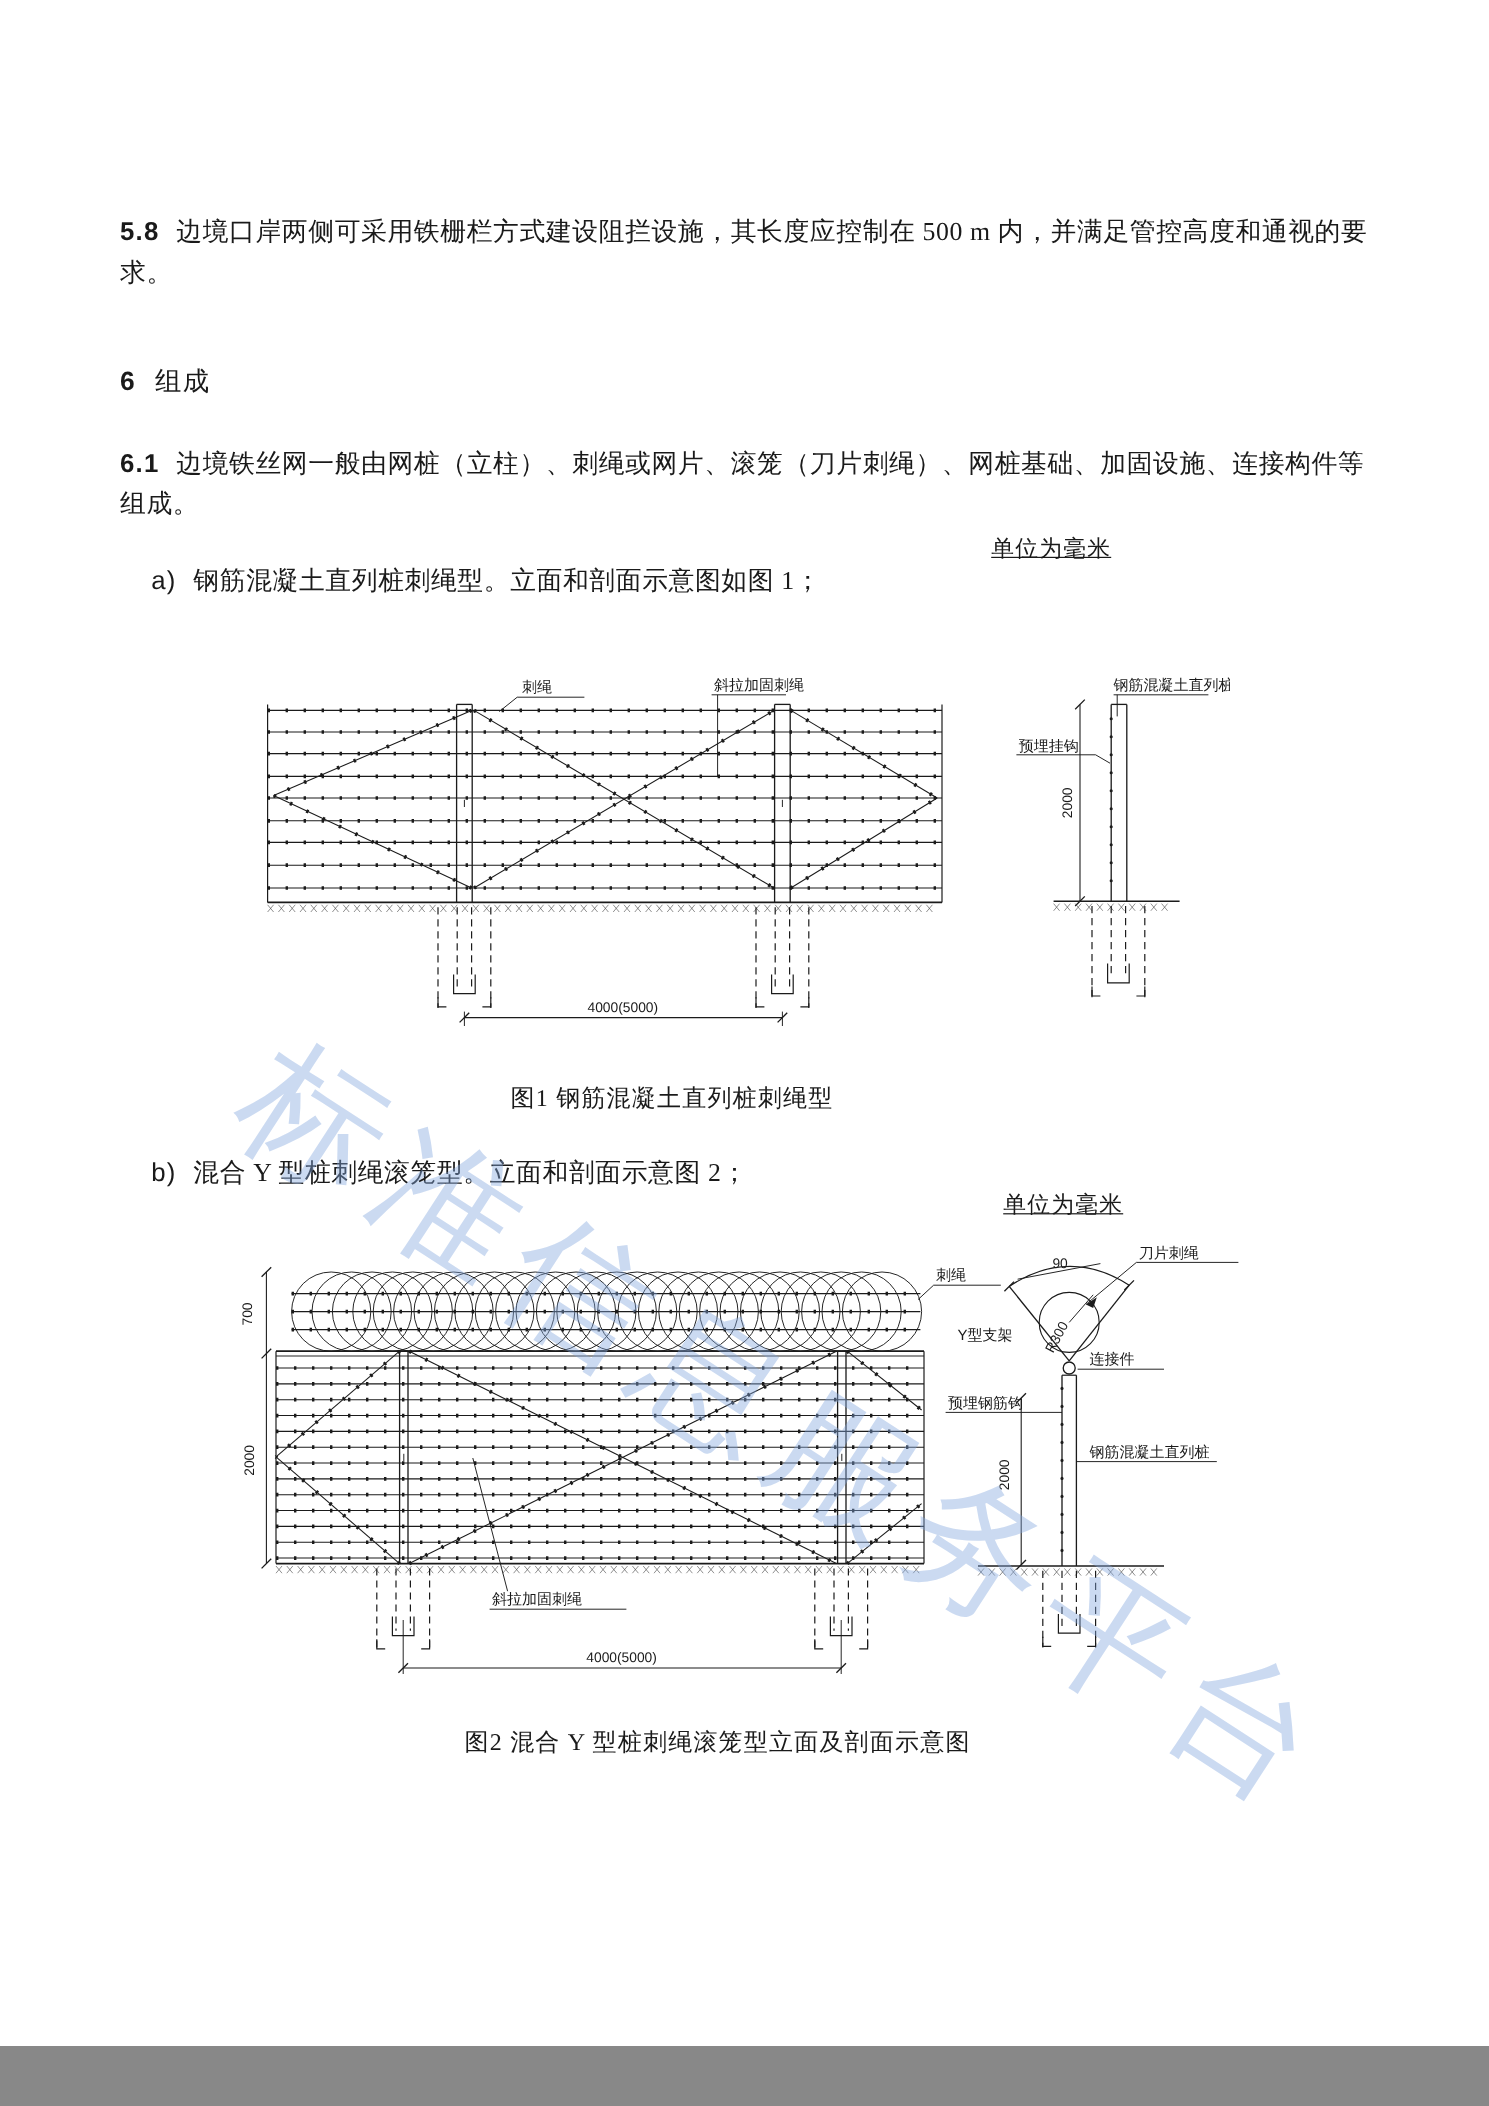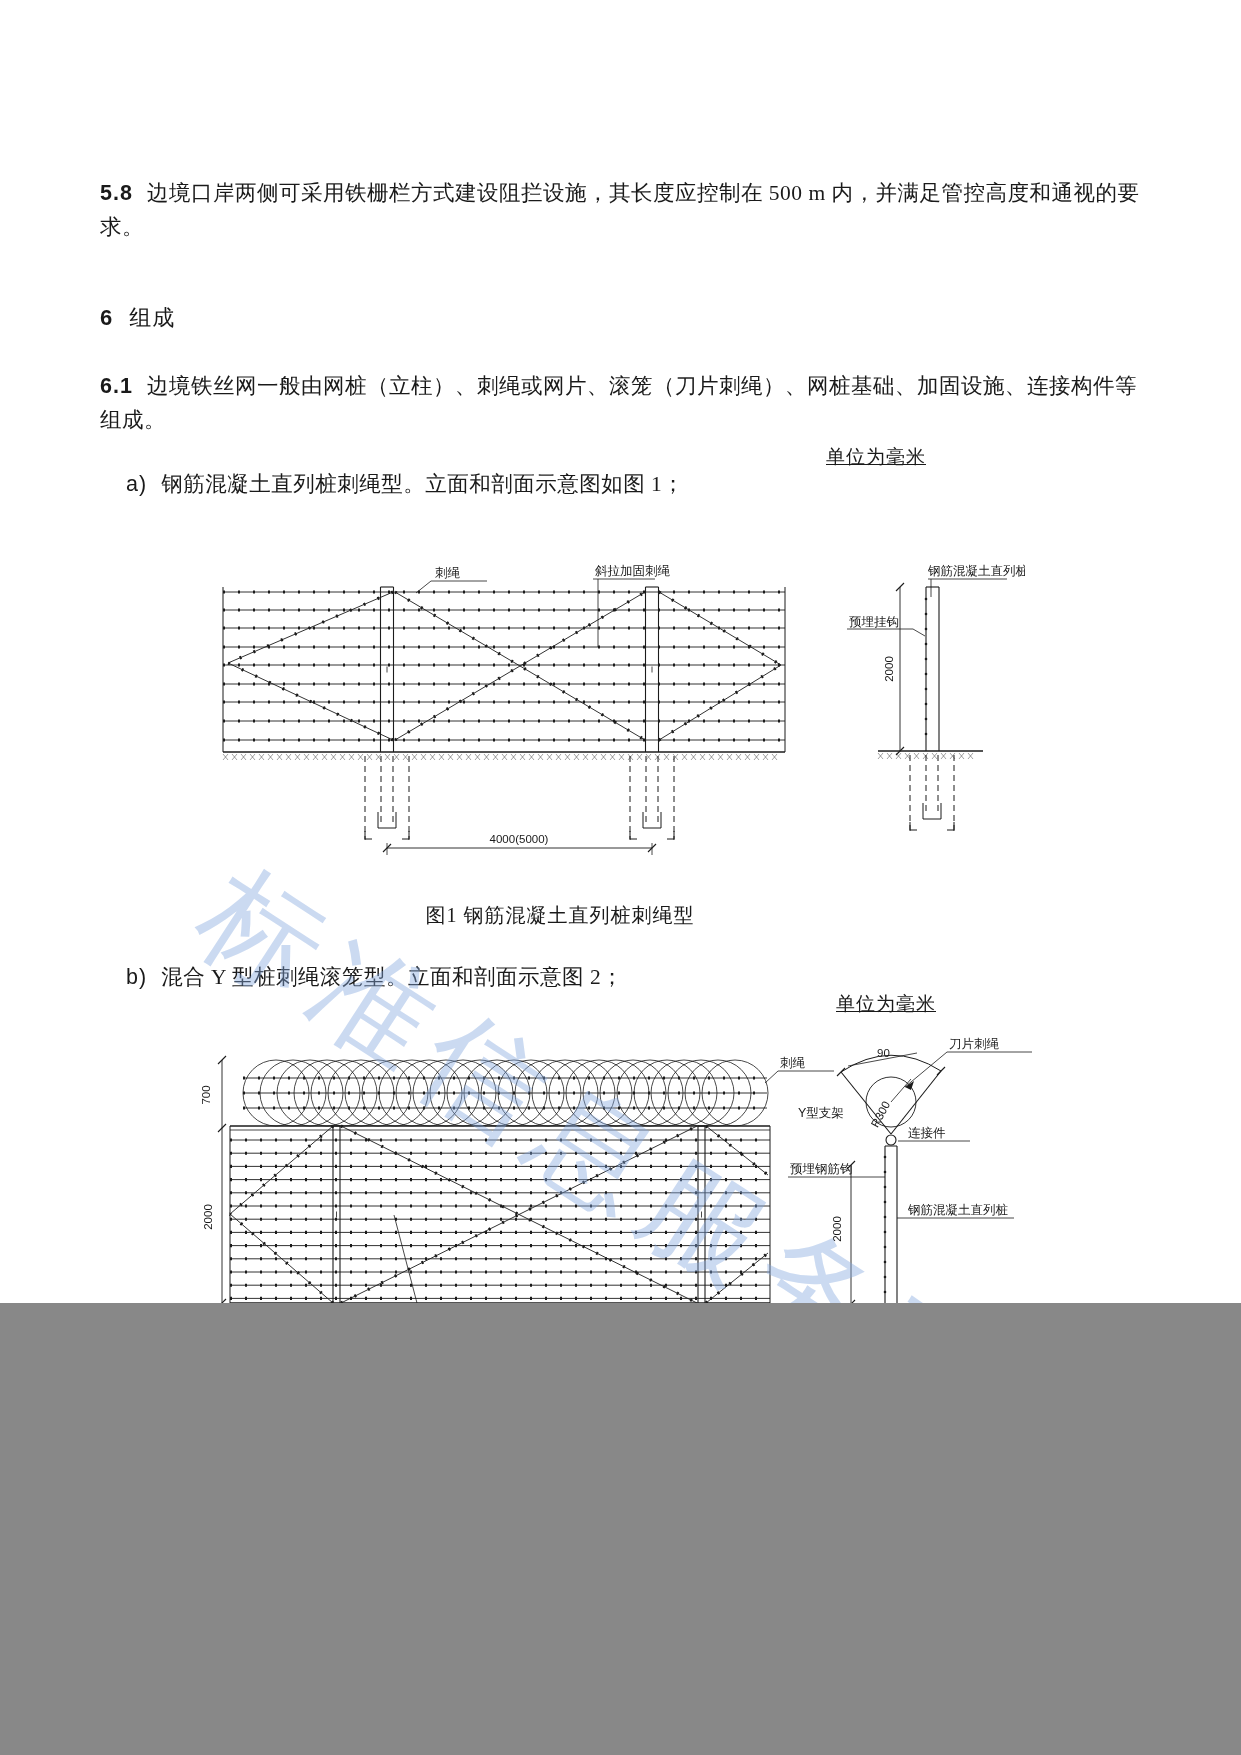--- a/index.html
+++ b/index.html
@@ -1,17 +1,17 @@
 <!DOCTYPE html>
 <html><head>
 <meta charset="utf-8">
 <style>
   html,body{margin:0;padding:0;background:#888;}
   .page{
-    position:relative;width:1241px;height:1303px;background:#ffffff;
+    position:relative;width:1241px;height:1705px;background:#ffffff;
     font-family:"Liberation Serif","DejaVu Serif",serif;color:#1a1a1a;overflow:hidden;
   }
   .para{position:absolute;font-size:21.5px;line-height:34px;letter-spacing:0.5px;}
   .para b{font-family:"Liberation Sans","DejaVu Sans",sans-serif;font-weight:bold;letter-spacing:1px;margin-right:14px;}
   .heading{position:absolute;font-size:22px;letter-spacing:1px;}
   .heading b{font-family:"Liberation Sans","DejaVu Sans",sans-serif;font-weight:bold;margin-right:16px;}
   .unit{position:absolute;font-size:19px;letter-spacing:1px;text-decoration:underline;}
   .caption{position:absolute;left:0;width:1120px;text-align:center;font-size:20px;letter-spacing:1px;}
   .fig{position:absolute;}
   .fig text{font-family:"Liberation Sans","DejaVu Sans",sans-serif;fill:#1a1a1a;}

